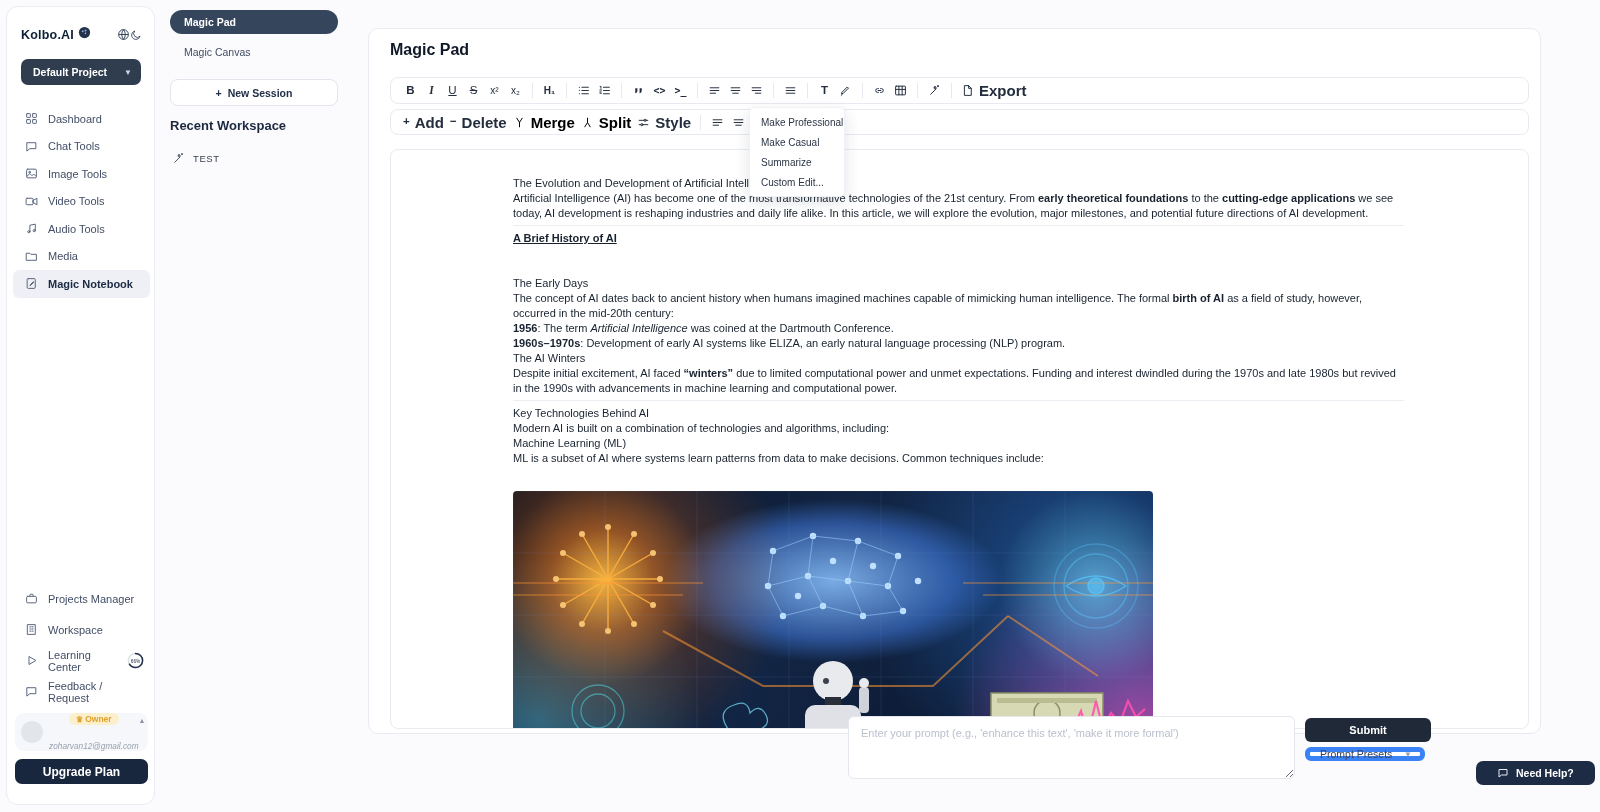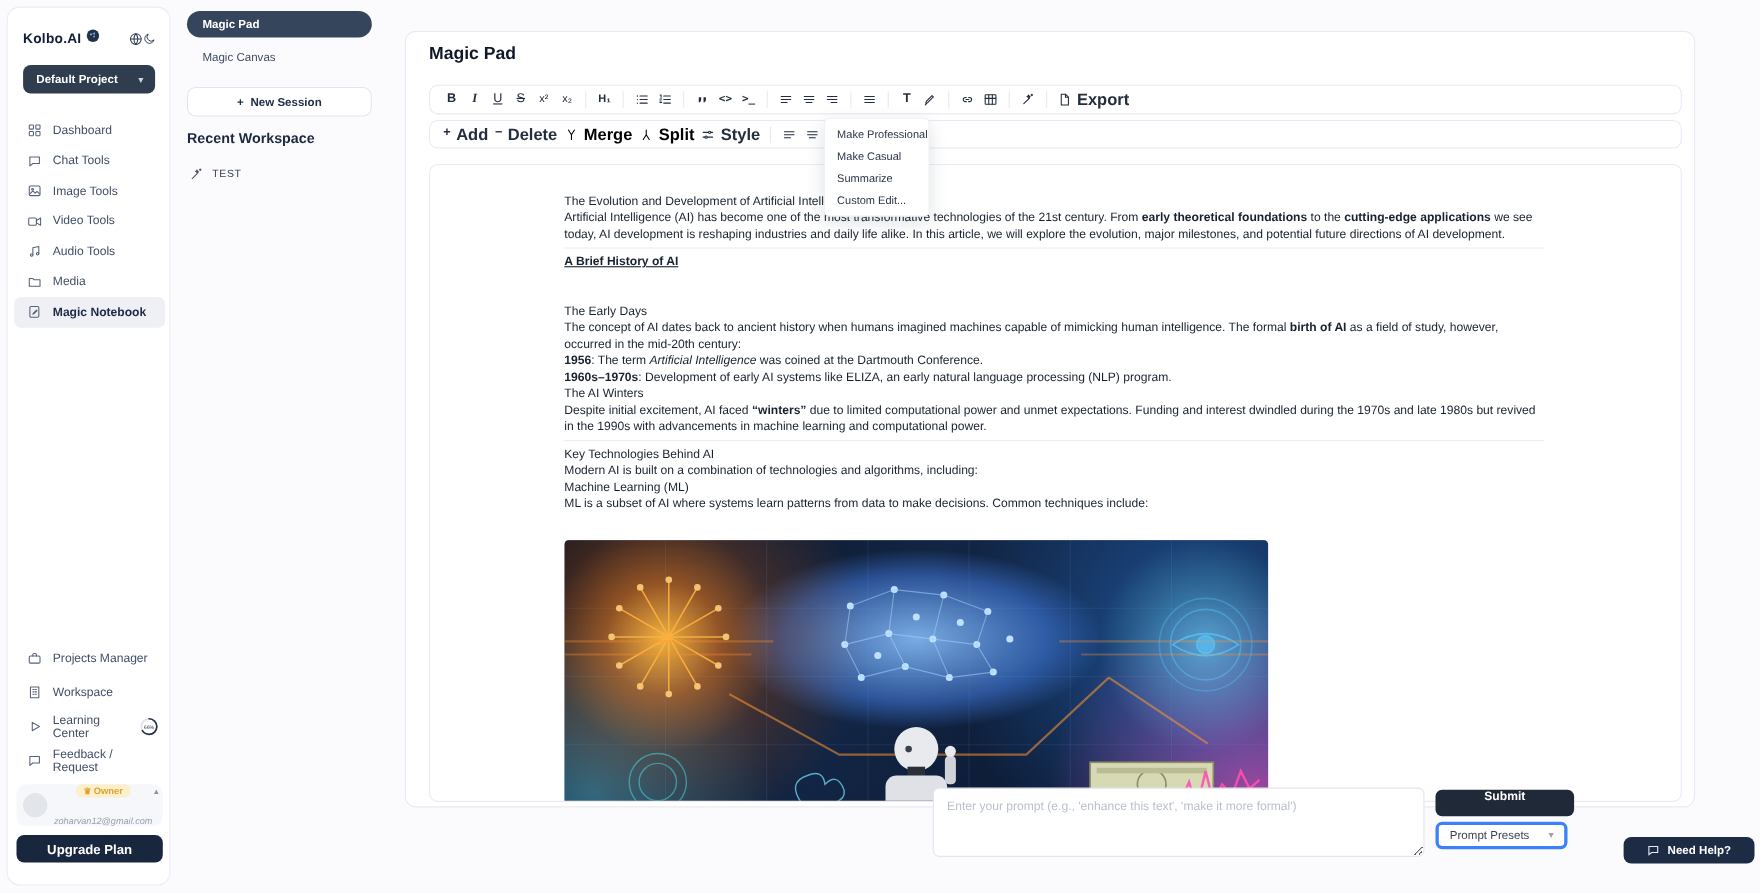--- a/index.html
+++ b/index.html
@@ -94,24 +94,24 @@
       radial-gradient(circle at 4% 92%, rgba(60,180,220,.5), transparent 25%),
       linear-gradient(120deg,#0a1322 0%, #122544 45%, #0c1a33 75%, #0a1120 100%); }
   .doc-image svg { position:absolute; inset:0; }
 
   
   .prompt-box { position:absolute; left:848px; top:716px; width:447px; height:63px; border:1px solid #e4e6ee;
     border-radius:6px; background:#fff; font-size:11px; color:#2a3342; padding:10px 12px;
     resize:both; font-family:"Liberation Sans",sans-serif; z-index:20; }
   .prompt-box::placeholder { color:#b9bfcc; }
   .submit-btn { position:absolute; left:1305px; top:718px; width:126px; height:24px; background:#1f2937;
-    border-radius:6px; color:#fff; font-size:11px; font-weight:700; display:flex; align-items:flex-start;
+    border-radius:6px; color:#fff; font-size:11px; font-weight:700; display:flex; align-items:center;
     justify-content:center; cursor:pointer; z-index:20; }
-  .presets-btn { position:absolute; left:1305px; top:747px; width:120px; height:25px; background:#fff;
-    border:3px solid #3b82f6; border-radius:6px; font-size:10.5px; color:#3a4456; display:flex;
+  .presets-btn { position:absolute; left:1305px; top:747px; width:120px; height:14px; background:#fff;
+    border:5px solid #3b82f6; border-radius:6px; font-size:10.5px; color:#3a4456; display:flex;
     align-items:center; padding:0 8px 0 10px; cursor:pointer; z-index:20; }
   .presets-btn .chev { margin-left:auto; font-size:8px; color:#9aa2b1; }
   .help-btn { position:absolute; left:1476px; top:761px; height:24px; background:#1d2b45; border-radius:7px;
     color:#fff; font-size:10.5px; font-weight:700; display:flex; align-items:center; gap:7px;
     padding:0 21px; cursor:pointer; z-index:20; }
   .help-btn .nic { display:flex; color:#e8ecf4; }
 </style>
 </head>
 <body>
 

